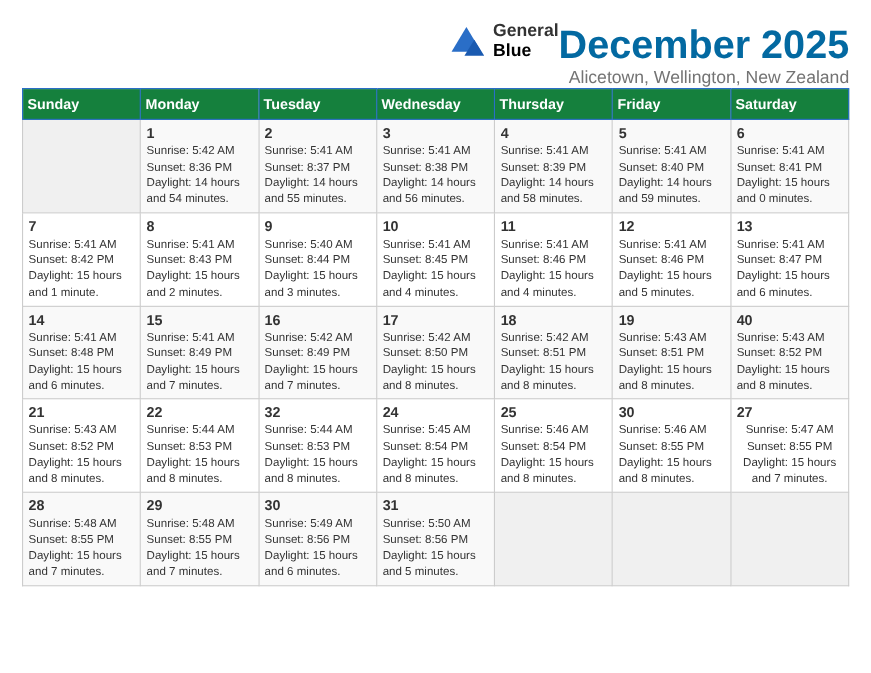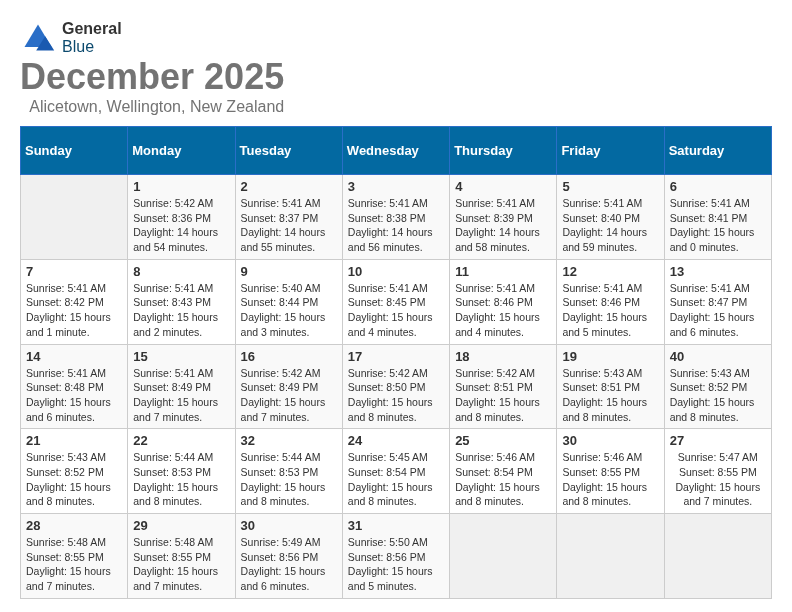--- a/index.html
+++ b/index.html
@@ -7,22 +7,20 @@
       font-family: Arial, sans-serif;
       background: #fff;
       width: 792px;
       min-height: 612px;
       padding: 20px;
     }
     .header-area {
       display: flex;
       justify-content: flex-end;
       align-items: flex-start;
-      margin-bottom: 10px;
-      flex-direction: column;
     }
     .logo {
       display: flex;
       align-items: center;
       gap: 6px;
     }
     .logo-text {
       font-size: 18px;
       font-weight: bold;
       line-height: 1.1;
@@ -30,35 +28,35 @@
     .logo-icon {
       width: 36px;
       height: 36px;
     }
     .title-area {
       text-align: right;
     }
     .calendar-title {
       font-size: 36px;
       font-weight: bold;
-      color: #737373;
+      color: #0369a1;
     }
     .calendar-subtitle {
       font-size: 16px;
       color: #737373;
     }
     table {
       width: 100%;
       border-collapse: collapse;
       font-size: 11px;
     }
     thead tr th {
-      background-color: #0369a1;
+      background-color: #15803d;
       color: #fff;
-      padding: 16px 4px;
+      padding: 6px 4px;
       text-align: left;
       font-size: 13px;
       font-weight: bold;
       border: 1px solid #2a6ec7;
     }
     tbody tr td {
       border: 1px solid #ccc;
       vertical-align: top;
       padding: 4px 5px;
       height: 80px;
@@ -88,21 +86,21 @@
 <body>
 
 <div class="header-area">
   <div class="logo">
     <svg class="logo-icon" viewBox="0 0 40 40">
       <polygon points="20,5 35,30 5,30" fill="#2a6ec7"></polygon>
       <polygon points="28,18 38,34 18,34" fill="#1a5ab0"></polygon>
     </svg>
     <div class="logo-text">
       <div style="color:#333;font-weight:bold;font-size:16px;">General</div>
-      <div style="color:#0c4a6e;font-weight:normal;font-size:16px;">Blue</div>
+      <div style="color:#000000;font-weight:bold;font-size:16px;">Blue</div>
     </div>
   </div>
   <div class="title-area">
     <div class="calendar-title">December 2025</div>
     <div class="calendar-subtitle">Alicetown, Wellington, New Zealand</div>
   </div>
 </div>
 
 <table>
   <thead>

